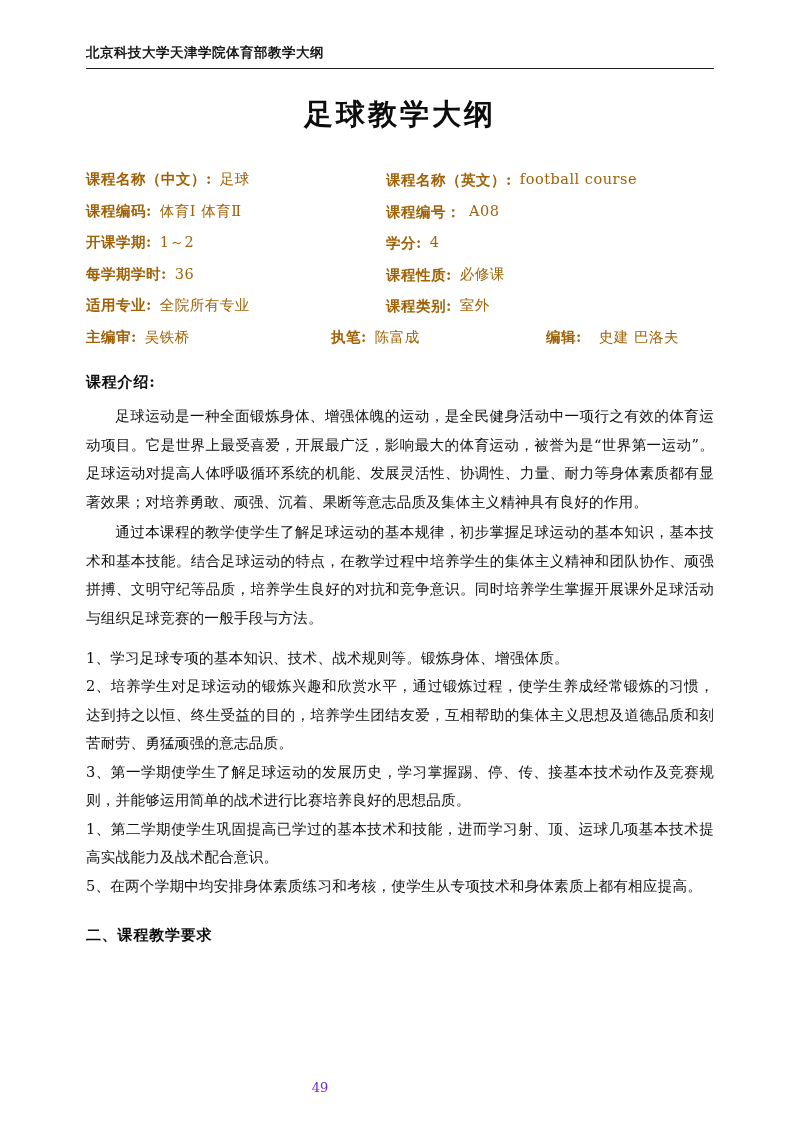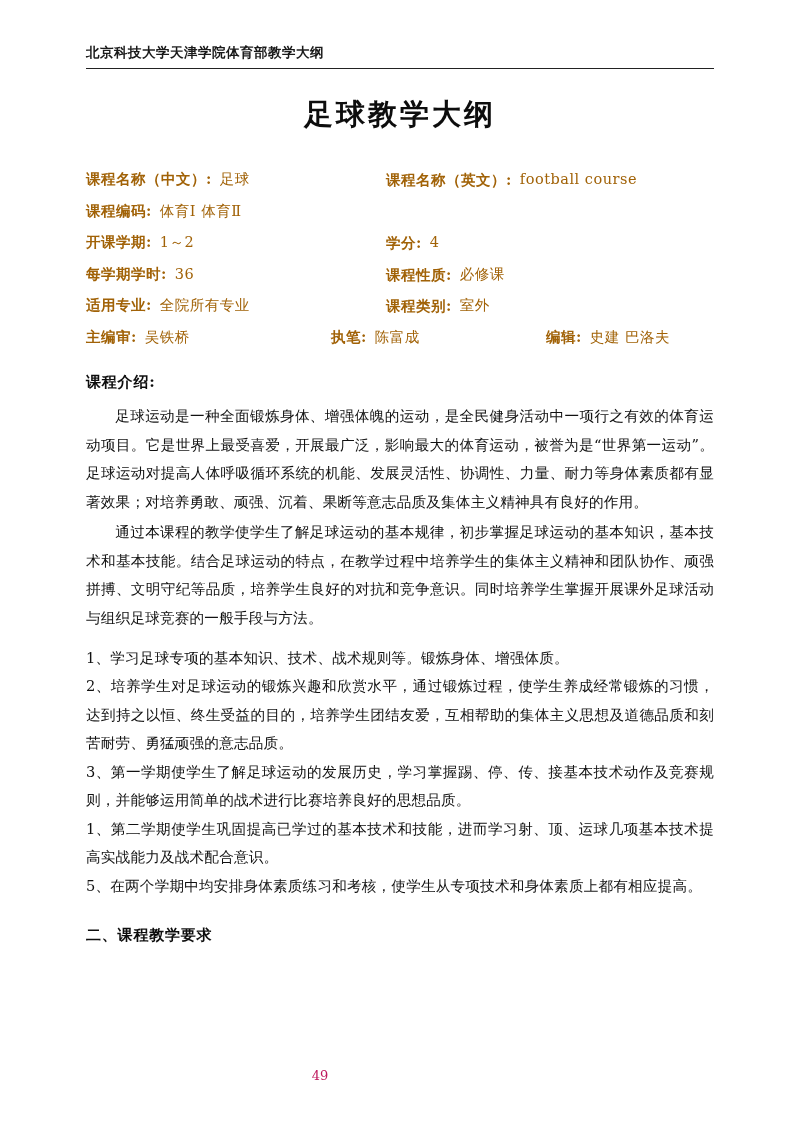--- a/index.html
+++ b/index.html
@@ -75,21 +75,21 @@
   .meta-value.latin {
     font-family: "DejaVu Serif", "Liberation Serif", serif;
   }
   .credits-row {
     display: flex;
     margin-bottom: 11px;
     line-height: 1.35;
   }
   .credits-row .c1 { width: 245px; display: flex; align-items: baseline;}
   .credits-row .c2 { width: 215px; display: flex; align-items: baseline; text-align: right;}
-  .credits-row .c3 { flex: 1; display: flex; align-items: baseline;}
+  .credits-row .c3 { flex: 1; display: flex; align-items: baseline; gap: 9px;}
   .section-heading {
     font-family: "DejaVu Serif", "Liberation Serif", serif;
     font-weight: bold;
     font-size: 15px;
     letter-spacing: 0.8px;
     margin: 26px 0 10px 0;
     color: #0d0d0d;
   }
   .para {
     font-family: "DejaVu Serif", "Liberation Serif", serif;
@@ -108,27 +108,27 @@
     line-height: 1.95;
     text-align: justify;
     text-justify: inter-ideograph;
     margin: 0;
     letter-spacing: 0.2px;
     color: #111;
   }
   .gap-sm { height: 10px; }
   .page-number {
     position: absolute;
-    bottom: 48px;
+    bottom: 36px;
     left: 0;
     width: 640px;
     text-align: center;
     font-family: "DejaVu Serif", "Liberation Serif", serif;
     font-size: 13px;
-    color: #be185d;
+    color: #6d28d9;
   }
 </style>
 </head>
 <body>
 
 <div class="page">
 
   <div class="header-line">北京科技大学天津学院体育部教学大纲</div>
   <div class="header-rule"></div>
 
@@ -144,20 +144,24 @@
       <div class="meta-col right">
         <span class="meta-label">课程名称（英文）:</span>
         <span class="meta-value latin">football course</span>
       </div>
     </div>
 
     <div class="meta-row">
       <div class="meta-col left">
         <span class="meta-label">课程编码:</span>
         <span class="meta-value">体育Ⅰ  体育Ⅱ</span>
+      </div>
+      <div class="meta-col right">
+        <span class="meta-label">课程编号：</span>
+        <span class="meta-value latin">A08</span>
       </div>
     </div>
 
     <div class="meta-row">
       <div class="meta-col left">
         <span class="meta-label">开课学期:</span>
         <span class="meta-value">1～2</span>
       </div>
       <div class="meta-col right">
         <span class="meta-label">学分:</span>

